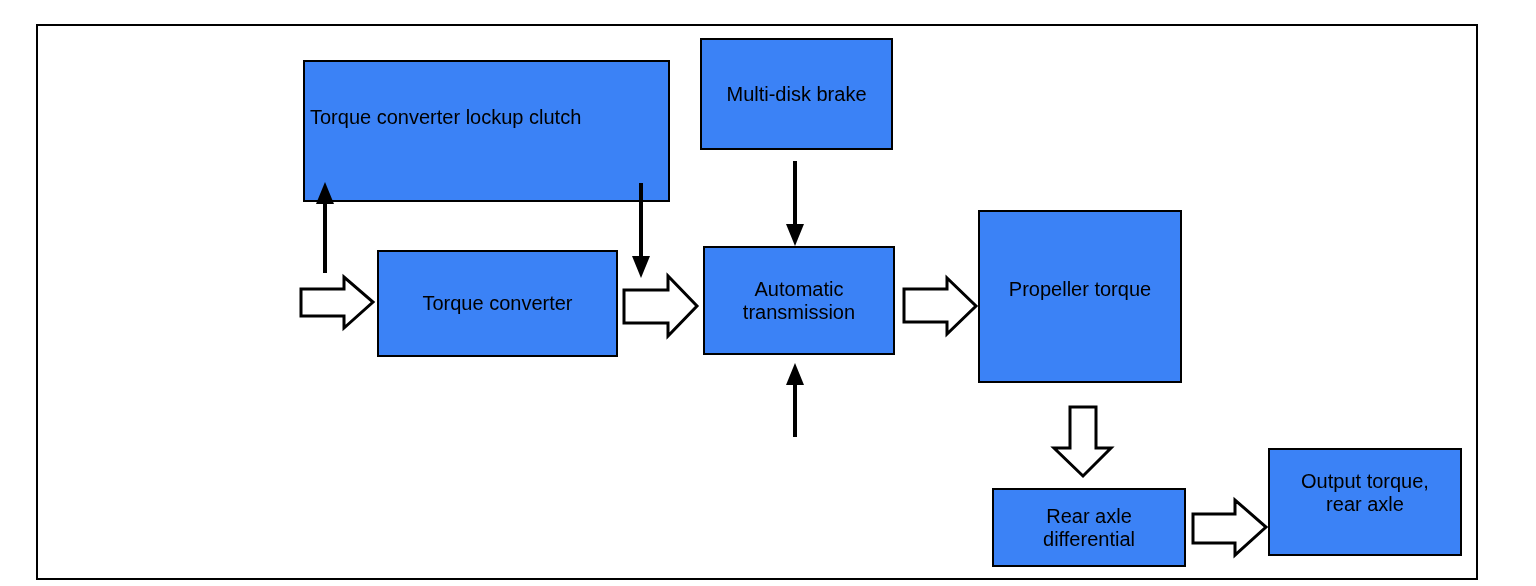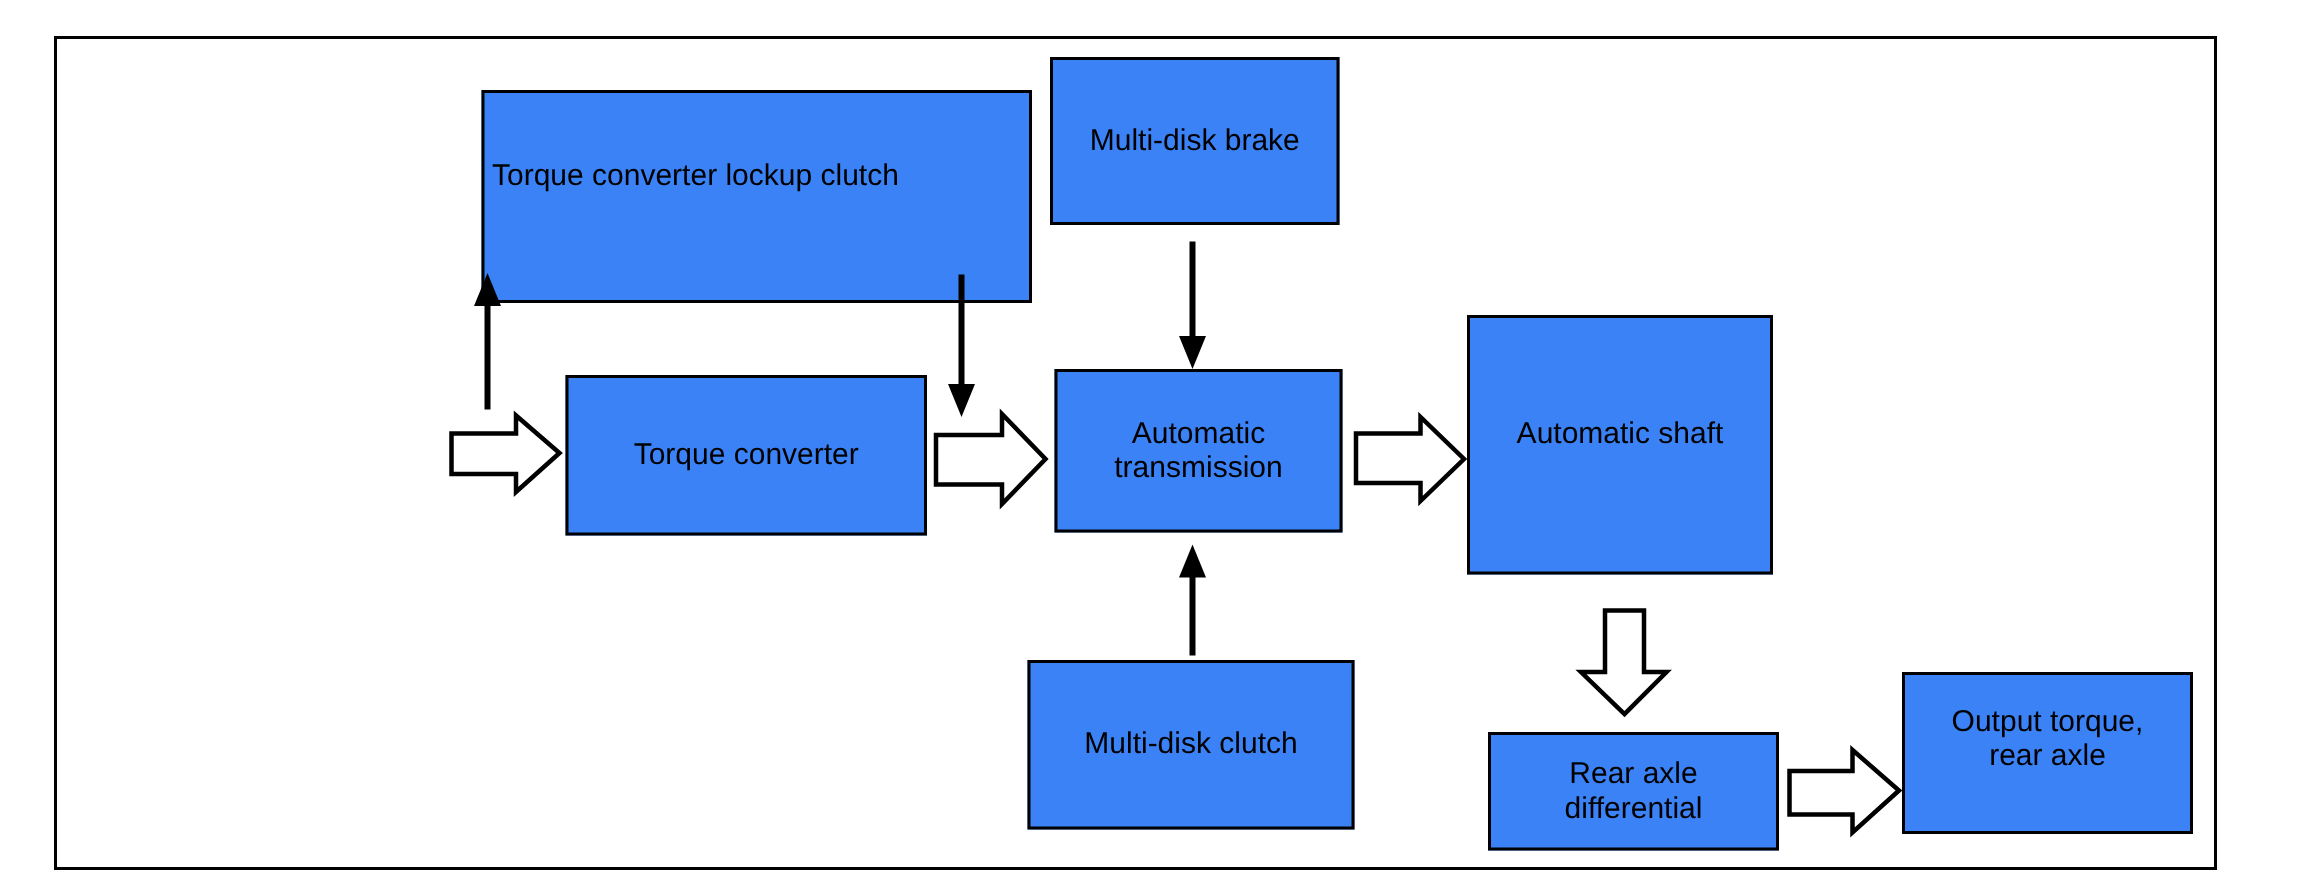--- a/index.html
+++ b/index.html
@@ -33,21 +33,21 @@
     display: flex;
     flex-direction: column;
     align-items: center;
     justify-content: center;
     text-align: center;
     z-index: 1;
   }
   .node span { display: block; }
 
   .node-engine   { left: 61px;  top: 246px; width: 232px; height: 109px; }
-  .node-lockup   { left: 321px; top: 60px;  width: 367px; height: 142px;
+  .node-lockup   { left: 303px; top: 60px;  width: 367px; height: 142px;
                    align-items: flex-start; justify-content: flex-start;
                    text-align: left; padding: 44px 4px 0 5px; }
   .node-brake    { left: 700px; top: 38px;  width: 193px; height: 112px; }
   .node-tc       { left: 377px; top: 250px; width: 241px; height: 107px; }
   .node-at       { left: 703px; top: 246px; width: 192px; height: 109px; }
   .node-clutch   { left: 685px; top: 440px; width: 218px; height: 113px; }
   .node-prop     { left: 978px; top: 210px; width: 204px; height: 173px; padding-bottom: 14px; }
   .node-diff     { left: 992px; top: 488px; width: 194px; height: 79px; }
   .node-out      { left: 1268px;top: 448px; width: 194px; height: 108px;
                    justify-content: flex-start; padding-top: 20px; }
@@ -81,26 +81,23 @@
 
   <div class="node node-at">
     <span>Automatic</span>
     <span>transmission</span>
   </div>
 
   <div class="node node-tc">
     <span>Torque converter</span>
   </div>
 
-  <div class="node node-clutch">
-    <span>Multi-disk clutch</span>
-  </div>
 
   <div class="node node-prop">
-    <span>Automatic shaft</span>
+    <span>Propeller torque</span>
   </div>
 
   <div class="node node-diff">
     <span>Rear axle</span>
     <span>differential</span>
   </div>
 
   <div class="node node-out">
     <span>Output torque,</span>
     <span>rear axle</span>

